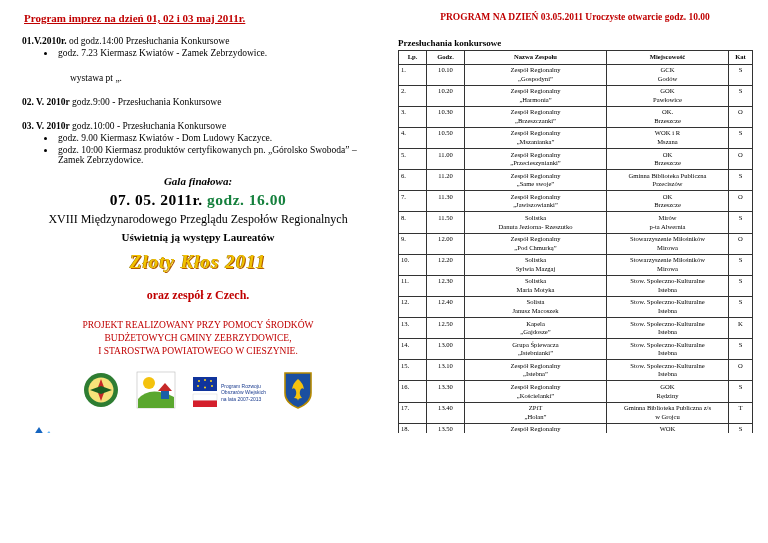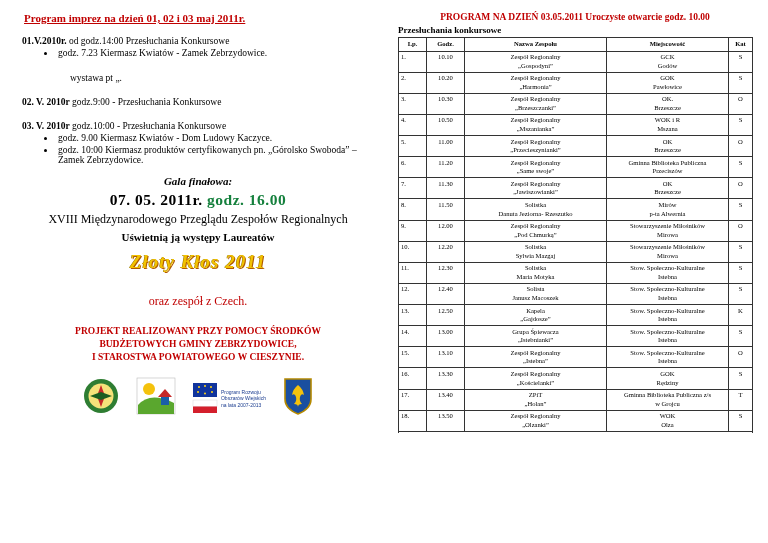--- a/index.html
+++ b/index.html
@@ -42,24 +42,24 @@
   .xviii-line { font-size: 12px; margin-top: 3px; }
   .wordart {
     font-size: 19px;
     font-weight: bold;
     font-style: italic;
     color: #f2c200;
     text-shadow: 1px 1px 0 #b05a00, -0.5px -0.5px 0 #8a6d00;
     margin-top: 8px;
     letter-spacing: 1px;
   }
-  .czech { font-size: 12px; font-weight: normal; color: #c00000; margin-top: 21px; }
+  .czech { font-size: 12px; font-weight: bold; color: #c00000; margin-top: 15px; }
   .project {
     font-size: 9.5px;
-    font-weight: bold;
+    font-weight: normal;
     color: #c00000;
     margin: 16px auto 0;
     width: 300px;
     white-space: pre-line;
     line-height: 1.35;
   }
   .logo-row {
     display: flex;
     justify-content: center;
     align-items: center;
@@ -84,21 +84,21 @@
     position: absolute;
     left: 398px;
     top: 12px;
     width: 354px;
   }
   .r-title {
     font-size: 9.5px;
     font-weight: bold;
     color: #c00000;
     text-align: center;
-    margin-bottom: 3px;
+    margin-bottom: 16px;
   }
   .r-subtitle { font-size: 9px; font-weight: bold; margin-bottom: 2px; }
   table.program {
     width: 100%;
     border-collapse: collapse;
     table-layout: fixed;
   }
   table.program th, table.program td {
     border: 1px solid #333;
     font-size: 6.6px;

